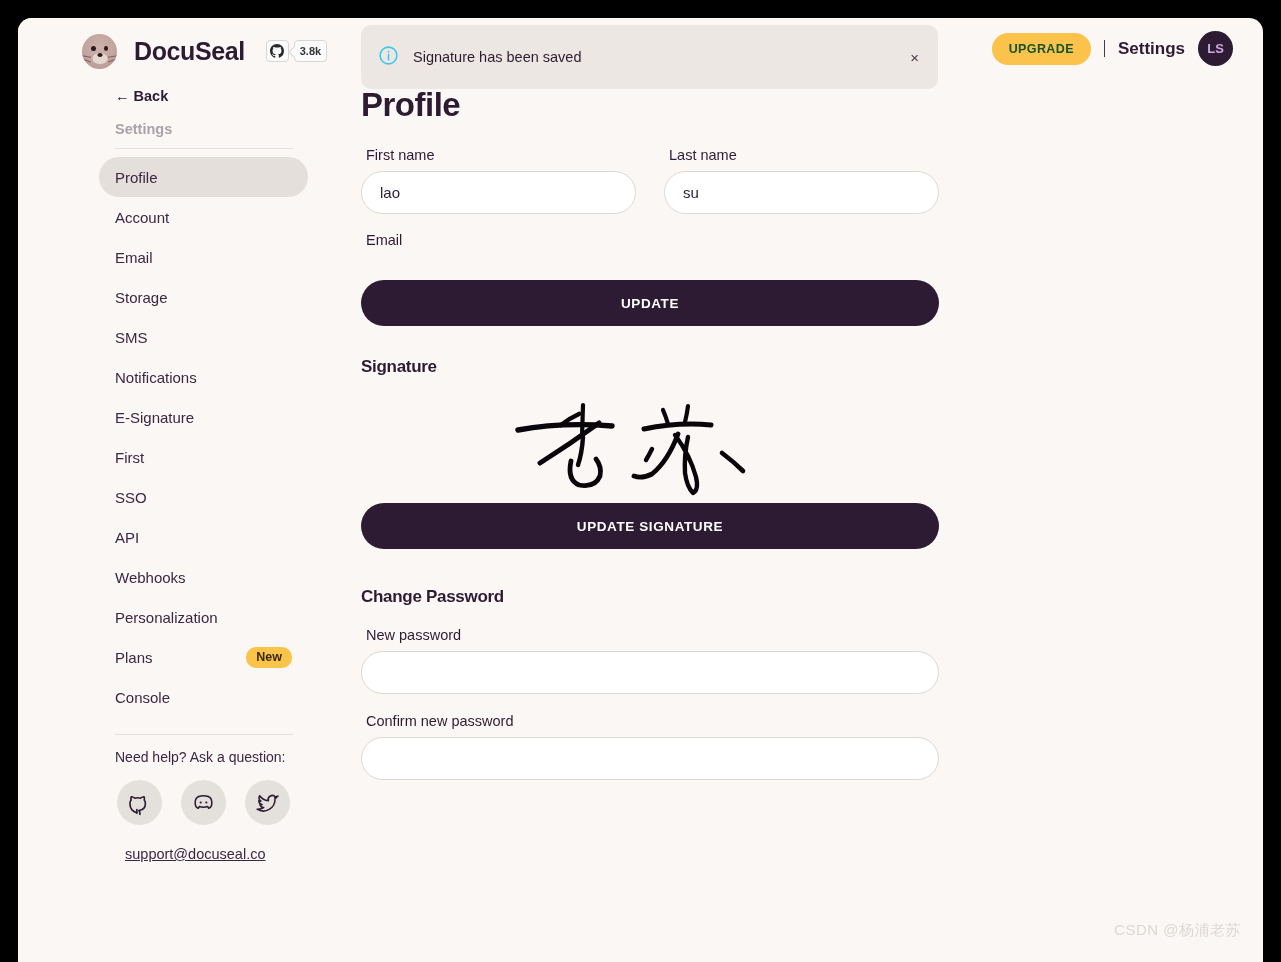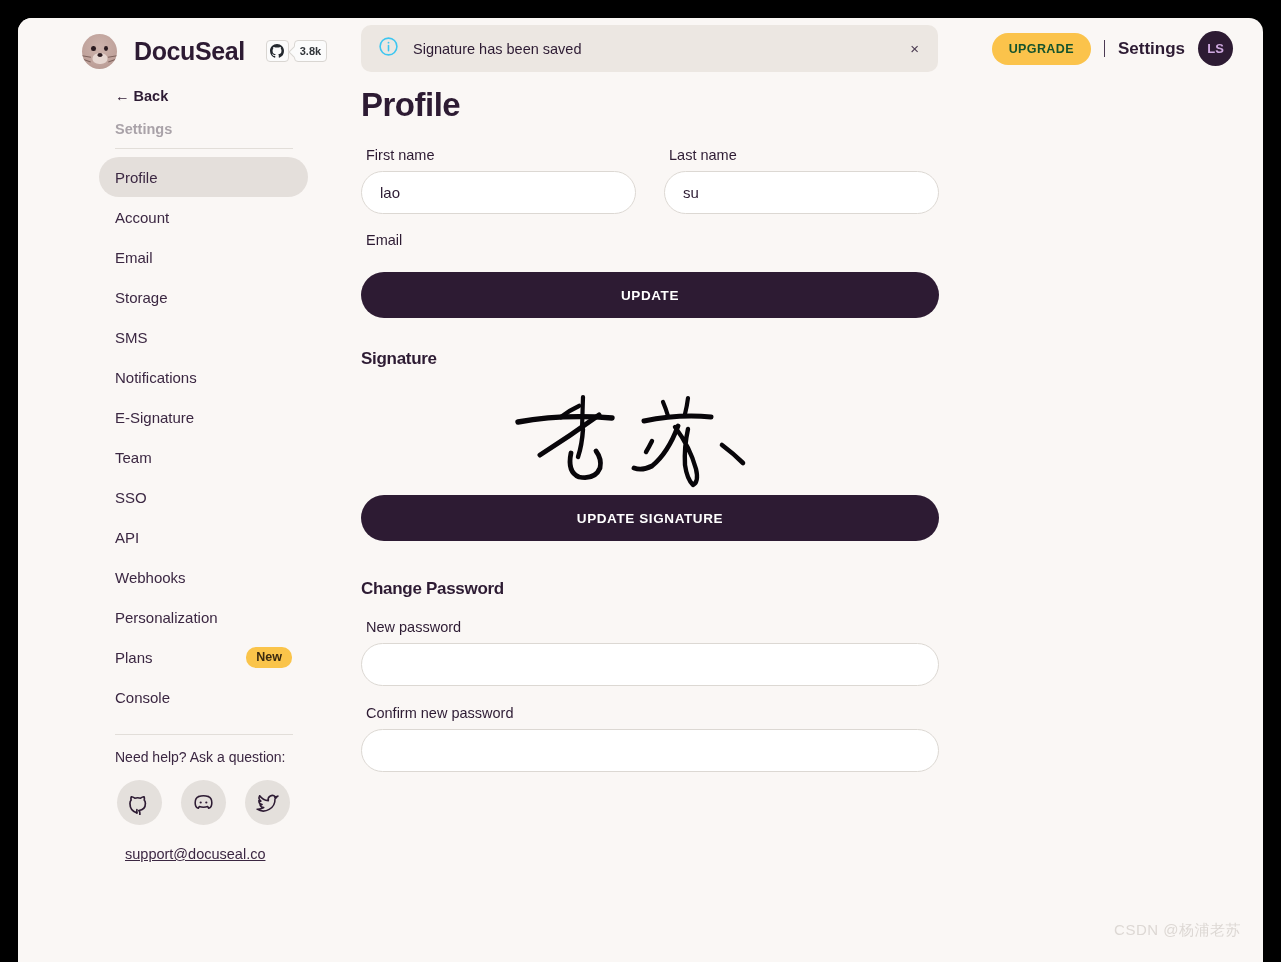--- a/index.html
+++ b/index.html
@@ -204,21 +204,21 @@
     font-size: 14.5px;
     color: #3b2742;
     text-decoration: underline;
   }
 
   
   #alert {
     position: absolute;
     left: 343px; top: 7px;
     width: 577px;
-    height: 47px;
+    height: 64px;
     background: #ece7e2;
     border-radius: 10px;
     display: flex;
     align-items: center;
     padding: 0 15px 0 17px;
   }
   #alert .alert-text {
     flex: 1;
     margin-left: 14px;
     font-size: 14.5px;
@@ -401,21 +401,21 @@
         <a class="nav-item">
           <span class="nav-label">SMS</span>
         </a>
         <a class="nav-item">
           <span class="nav-label">Notifications</span>
         </a>
         <a class="nav-item">
           <span class="nav-label">E-Signature</span>
         </a>
         <a class="nav-item">
-          <span class="nav-label">Team</span>
+          <span class="nav-label">First</span>
         </a>
         <a class="nav-item">
           <span class="nav-label">SSO</span>
         </a>
         <a class="nav-item">
           <span class="nav-label">API</span>
         </a>
         <a class="nav-item">
           <span class="nav-label">Webhooks</span>
         </a>
@@ -495,21 +495,21 @@
       <div>
         <label class="field-label">Last name</label>
         <input class="text-input" type="text" value="su" style="">
       </div>
     </div>
 
     <div style="margin-top:18px">
       <label class="field-label">Email</label>
     </div>
 
-    <div style="margin-top:24px">
+    <div style="margin-top:32px">
       <button class="dark-btn">UPDATE</button>
     </div>
 
     <h2 class="section-title" style="margin-top:31px">Signature</h2>
 
     <div class="sig-area">
       <svg width="300" height="118" viewBox="0 0 300 118" fill="none" stroke="#08060a" stroke-linecap="round" stroke-linejoin="round">
 
         <path d="M61 44 Q70 37 79 33" stroke-width="4.6"></path>
 

